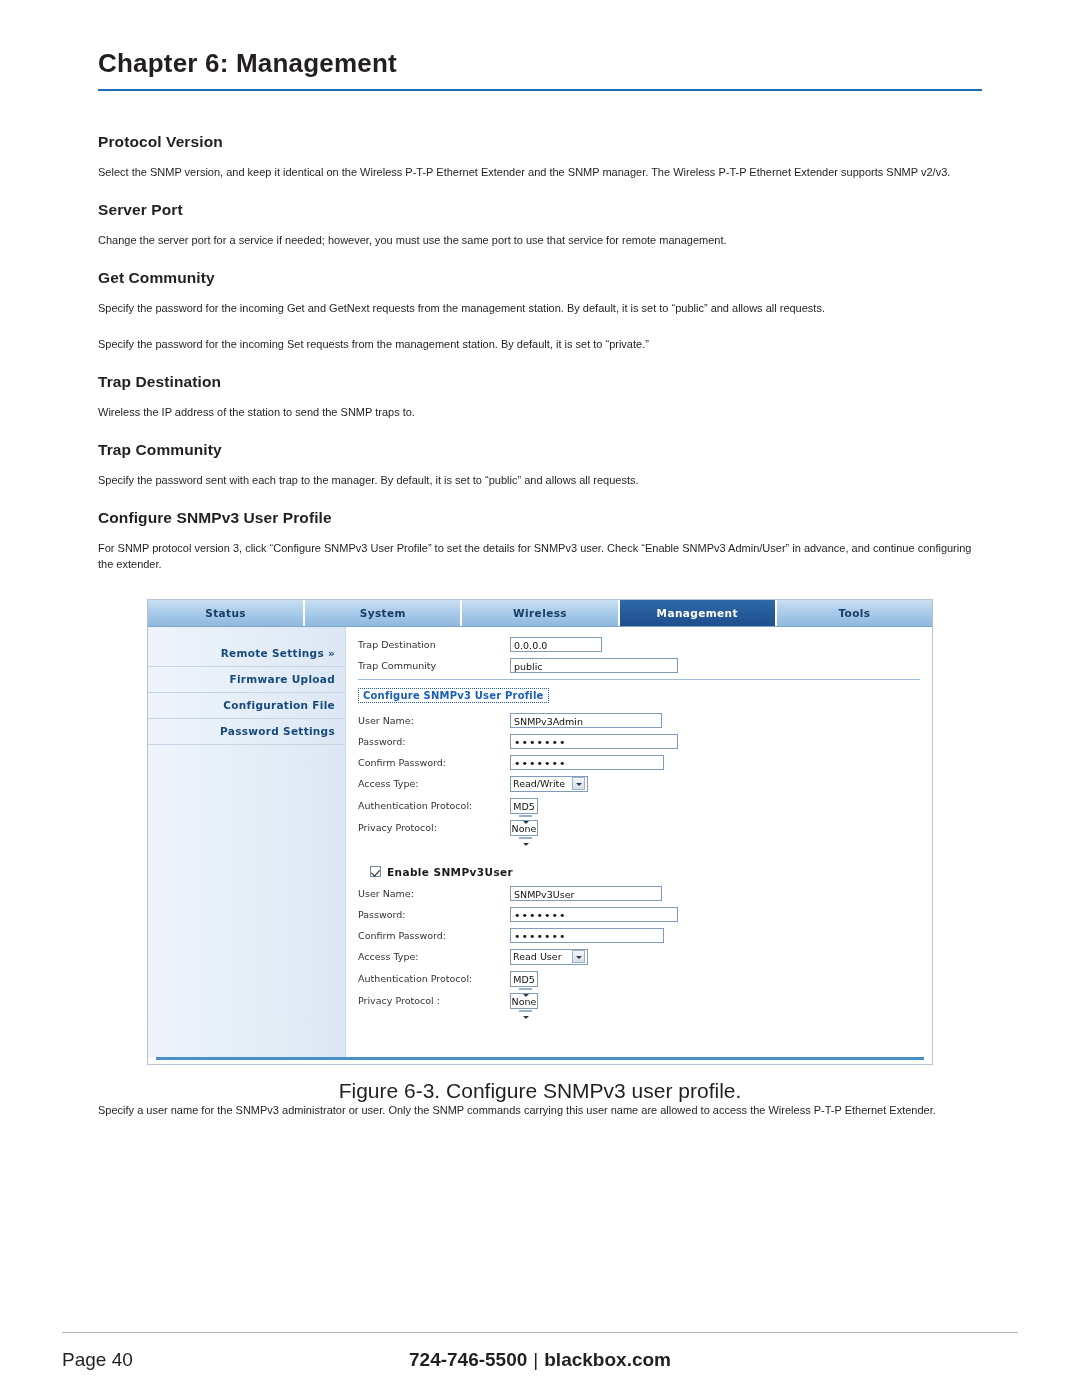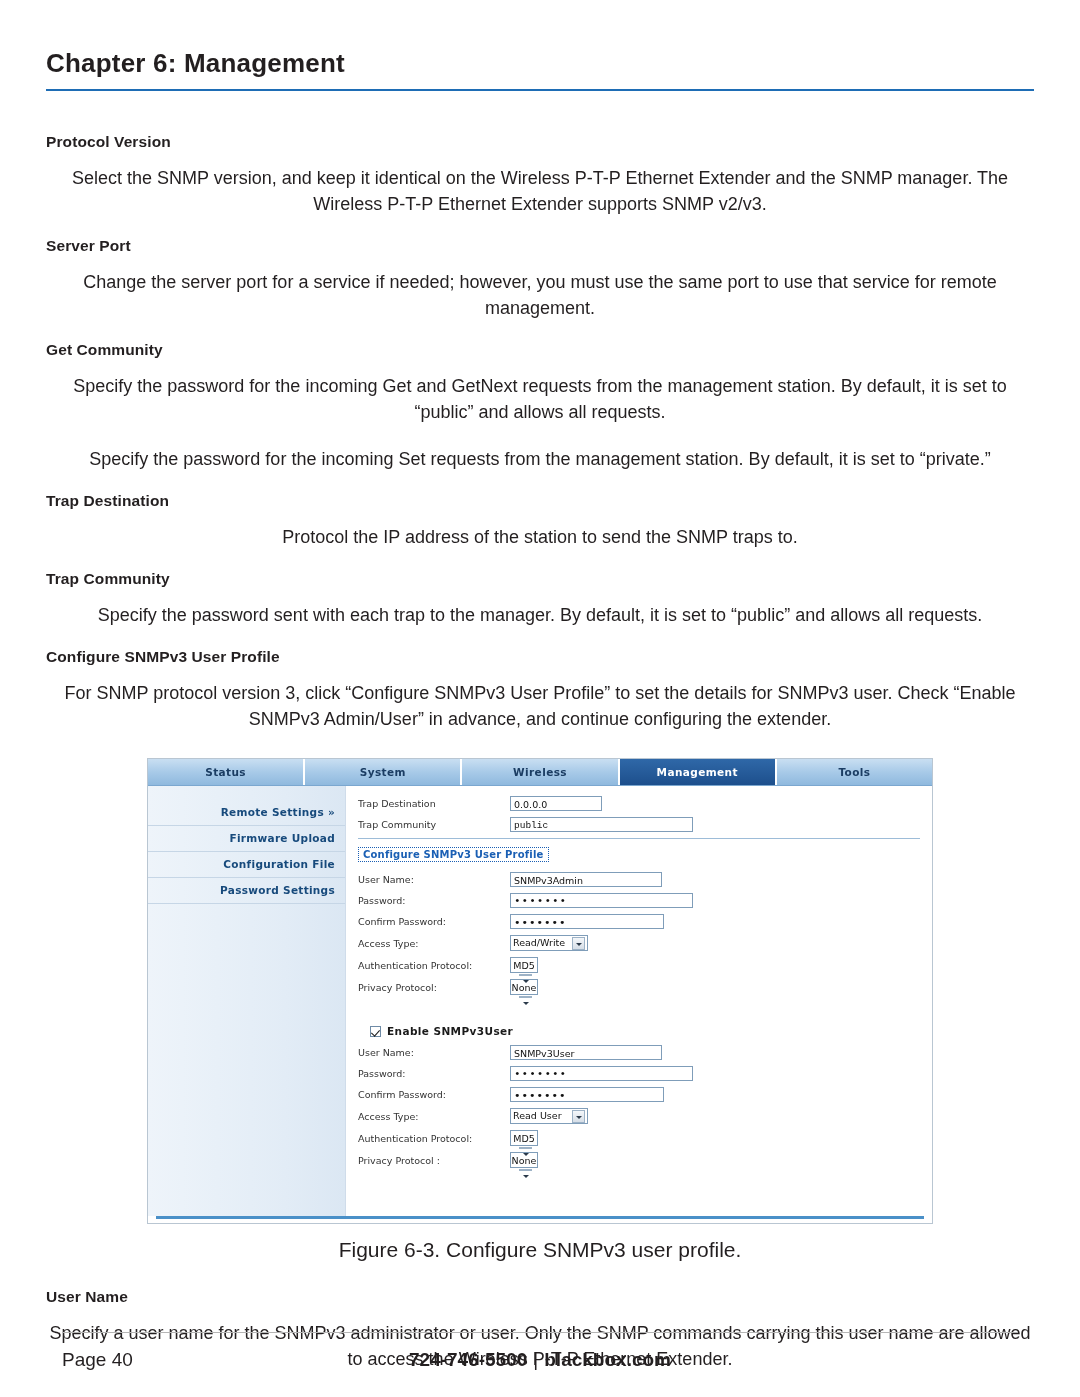--- a/index.html
+++ b/index.html
@@ -13,21 +13,21 @@
     font-family: "Liberation Sans", sans-serif;
     color: #231f20;
     position: relative;
     overflow: hidden;
   }
   .page {
     position: relative;
     width: 1080px;
     height: 1397px;
     box-sizing: border-box;
-    padding: 0 46px;
+    padding: 0 98px;
     border-radius: 10px;
   }
   
   .chapter-title {
     font-size: 26px;
     font-weight: bold;
     letter-spacing: 0.2px;
     color: #231f20;
     padding-top: 48px;
     margin: 0 0 10px 0;
@@ -40,25 +40,24 @@
   }
   
   h3.sec {
     font-size: 15.5px;
     font-weight: bold;
     margin: 0 0 14px 0;
     color: #231f20;
     letter-spacing: 0.1px;
   }
   p.body {
-    font-size: 18px;
+    font-size: 11px;
     line-height: 1.45;
     margin: 0 0 20px 0;
     color: #231f20;
-    text-align: center;
   }
   
   .figure-wrap {
     margin-top: 26px;
     display: flex;
     justify-content: center;
   }
   .ui-shot {
     width: 786px;
     border: 1px solid #b9c6d2;
@@ -132,21 +131,21 @@
     font-size: 9.5px;
     color: #111111;
     line-height: 15px;
     padding: 0 3px;
     box-sizing: border-box;
     font-family: "DejaVu Sans", sans-serif;
   }
   .w-sm { width: 92px; }
   .w-md { width: 152px; }
   .w-lg { width: 154px; }
-  .w-xl { width: 183px; font-family: Liberation Mono, monospace; }
+  .w-xl { width: 168px; }
   .dots {
     letter-spacing: 1px;
     font-size: 11px;
   }
   .fsel {
     border: 1px solid #7f9db9;
     background: #ffffff;
     height: 16px;
     font-size: 9.5px;
     color: #111111;
@@ -274,21 +273,21 @@
 
   <h3 class="sec">Server Port</h3>
   <p class="body">Change the server port for a service if needed; however, you must use the same port to use that service for remote management.</p>
 
   <h3 class="sec">Get Community</h3>
   <p class="body">Specify the password for the incoming Get and GetNext requests from the management station. By default, it is set to “public” and allows all requests.</p>
 
   <p class="body">Specify the password for the incoming Set requests from the management station. By default, it is set to “private.”</p>
 
   <h3 class="sec">Trap Destination</h3>
-  <p class="body">Protocol the IP address of the station to send the SNMP traps to.</p>
+  <p class="body">Wireless the IP address of the station to send the SNMP traps to.</p>
 
   <h3 class="sec">Trap Community</h3>
   <p class="body">Specify the password sent with each trap to the manager. By default, it is set to “public” and allows all requests.</p>
 
   <h3 class="sec">Configure SNMPv3 User Profile</h3>
   <p class="body">For SNMP protocol version 3,  click “Configure SNMPv3 User Profile” to set the details for SNMPv3 user. Check “Enable SNMPv3 Admin/User” in advance, and continue configuring the extender.</p>
 
   <div class="figure-wrap">
     <div class="ui-shot">
 
@@ -413,21 +412,20 @@
 
         </div>
       </div>
 
       <div class="ui-footline"></div>
     </div>
   </div>
 
   <div class="figcap">Figure 6-3. Configure SNMPv3 user profile.</div>
 
-  <h3 class="sec" style="margin-top:26px;">User Name</h3>
   <p class="body">Specify a user name for the SNMPv3 administrator or user. Only the SNMP commands carrying this user name are allowed to access the Wireless P-T-P Ethernet Extender.</p>
 
   <div class="footer">
     <div class="footer-rule"></div>
     <div class="footer-row">
       <div class="page-num">Page 40</div>
       <div class="footer-center">
         <span>724-746-5500</span><span class="sep">|</span><span>blackbox.com</span>
       </div>
       <div class="page-num" style="visibility:hidden;">Page 40</div>

